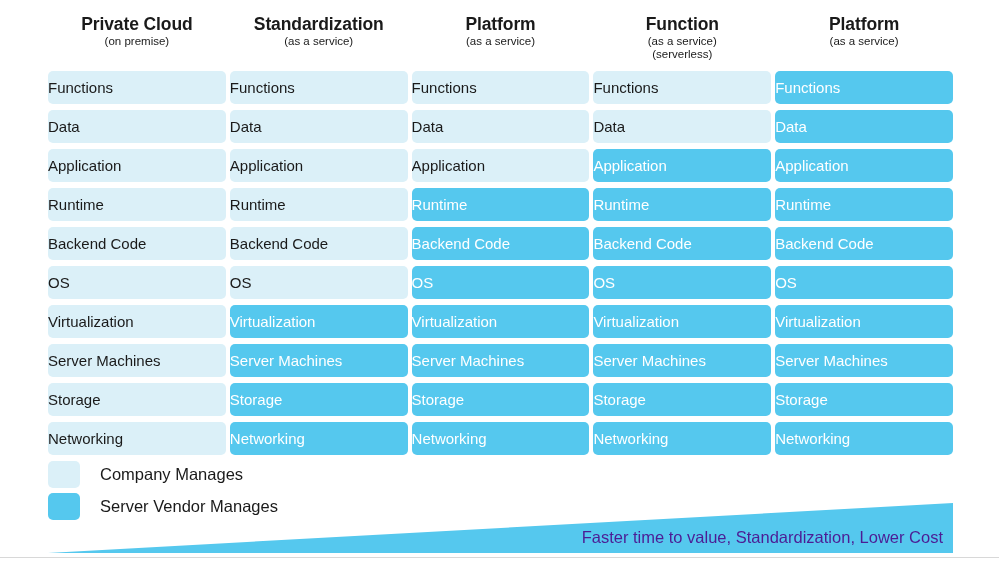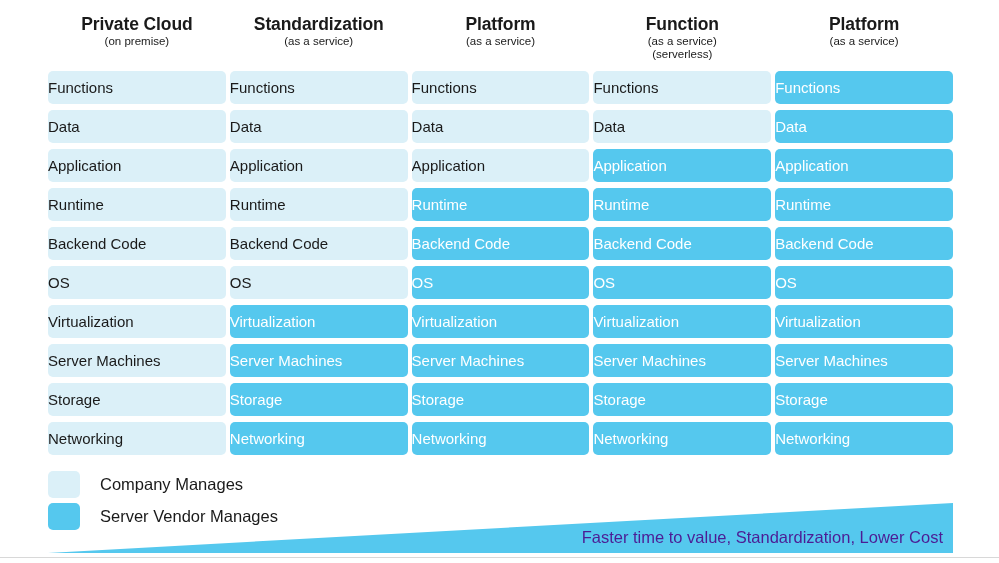--- a/index.html
+++ b/index.html
@@ -78,21 +78,21 @@
   }
   .cell.vendor {
     background: #55c8ee;
     color: #ffffff;
   }
 
   
   .legend {
     position: absolute;
     left: 48px;
-    top: 468px;
+    top: 458px;
   }
   .legend-row {
     display: flex;
     align-items: center;
     height: 32px;
   }
   .legend-swatch {
     width: 32px;
     height: 27px;
     border-radius: 5px;

